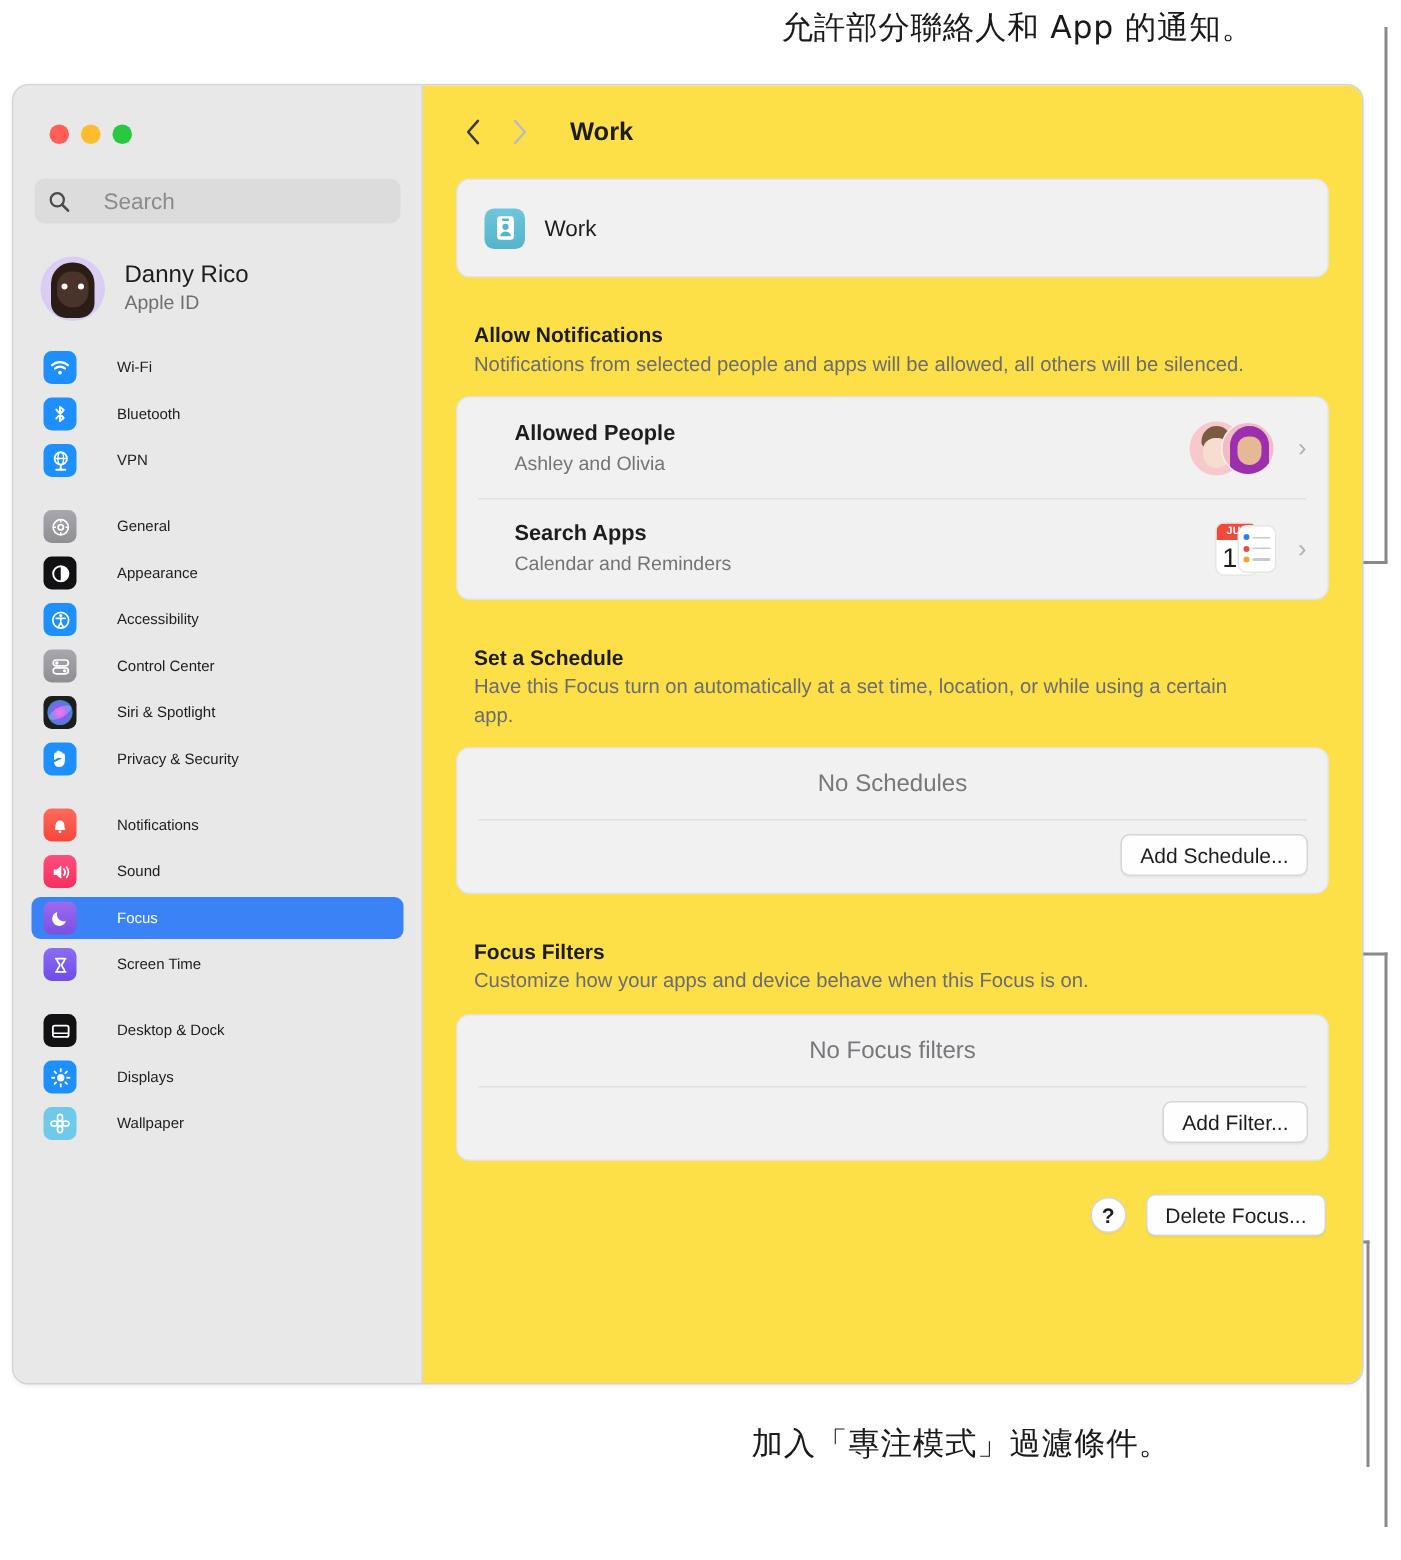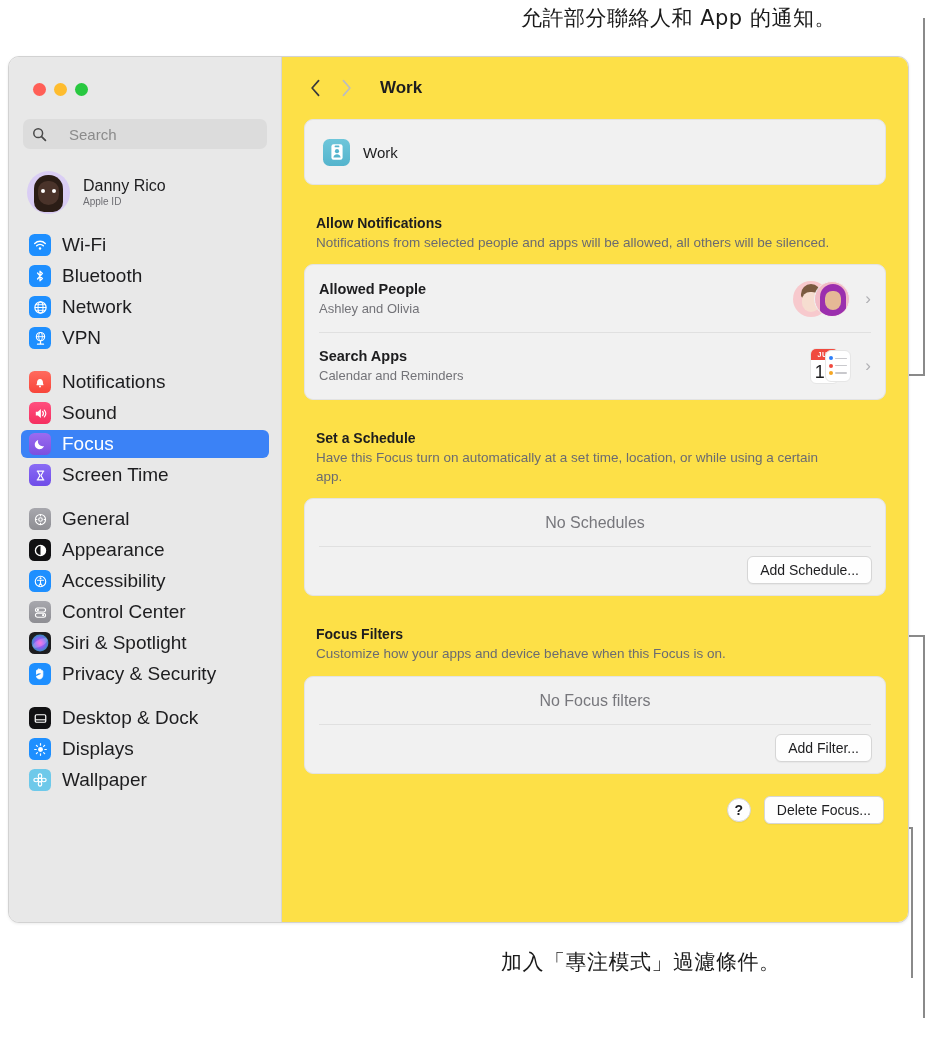--- a/index.html
+++ b/index.html
@@ -98,36 +98,36 @@
     background: #4a332a;
     border-radius: 10px 10px 11px 11px;
   }
   .avatar .eye {
     position: absolute; top: 18px; width: 4px; height: 4px;
     background: #fff; border-radius: 50%;
   }
   .avatar .eye.l { left: 14px; }
   .avatar .eye.r { left: 25px; }
   .account .name { font-size: 16px; color: #1d1d1f; line-height: 1.25; }
-  .account .sub  { font-size: 10px; color: #6e6e73; line-height: 1.25; }
+  .account .sub  { font-size: 13px; color: #6e6e73; line-height: 1.25; }
 
   .nav-group { padding: 0 0 0 0; margin-top: 8px; }
   .nav-group + .nav-group { margin-top: 16px; }
   .nav-item {
     display: flex; align-items: center;
     gap: 11px;
     height: 28px;
     padding: 0 8px;
     margin: 3px 2px;
     border-radius: 6px;
     cursor: default;
   }
   .nav-item.selected { background: #3b82f6; }
   .nav-item.selected .nav-label { color: #fff; }
-  .nav-label { font-size: 19px; color: #1d1d1f; white-space: nowrap; }
+  .nav-label { font-size: 10px; color: #1d1d1f; white-space: nowrap; margin-left: 16px; }
   .nav-icon {
     width: 22px; height: 22px; flex: 0 0 22px;
     border-radius: 5.5px;
     display: flex; align-items: center; justify-content: center;
     color: #fff;
   }
   .nav-icon svg { display: block; }
 
   
   #main {
@@ -183,21 +183,21 @@
     display: flex; align-items: center;
     padding: 0 14px 0 14px;
     height: 67px;
     position: relative;
   }
   .list-row + .list-row::before {
     content: ""; position: absolute;
     left: 14px; right: 14px; top: 0;
     height: 1px; background: #e0e0e0;
   }
-  .row-text { flex: 1; }
+  .row-text { flex: 1; margin-left: 24px; }
   .row-title { font-size: 14.5px; font-weight: 700; color: #1d1d1f; line-height: 1.35; }
   .row-sub   { font-size: 13px; color: #737378; line-height: 1.35; }
   .row-accessory { display: flex; align-items: center; gap: 14px; }
   .disclosure { color: #b0b0b4; font-size: 17px; }
 
   .people-stack { position: relative; width: 58px; height: 36px; }
   .p-av {
     position: absolute; top: 0;
     width: 36px; height: 36px; border-radius: 50%;
     overflow: hidden;
@@ -340,79 +340,28 @@
           <span class="nav-icon" style="background:#1e8fff">
             <svg width="14" height="14" viewBox="0 0 16 16">
                 <path d="M5.2 4.6L10.8 11 8 13.4V2.6L10.8 5 5.2 11.4" stroke="#fff" stroke-width="1.5" fill="none" stroke-linejoin="round" stroke-linecap="round"></path>
               </svg>
           </span>
           <span class="nav-label">Bluetooth</span>
         </div>
         <div class="nav-item">
           <span class="nav-icon" style="background:#1e8fff">
             <svg width="15" height="15" viewBox="0 0 16 16">
-                <circle cx="8" cy="8" r="6" fill="none" stroke="#fff" stroke-width="1.3"></circle>
-                <ellipse cx="8" cy="8" rx="2.7" ry="6" fill="none" stroke="#fff" stroke-width="1.1"></ellipse>
-                <line x1="2" y1="8" x2="14" y2="8" stroke="#fff" stroke-width="1.1"></line>
-                <line x1="3" y1="5" x2="13" y2="5" stroke="#fff" stroke-width="1"></line>
-                <line x1="3" y1="11" x2="13" y2="11" stroke="#fff" stroke-width="1"></line>
-              </svg>
-          </span>
-          <span class="nav-label">Network</span>
-        </div>
-        <div class="nav-item">
-          <span class="nav-icon" style="background:#1e8fff">
-            <svg width="15" height="15" viewBox="0 0 16 16">
                 <circle cx="8" cy="6" r="4.4" fill="none" stroke="#fff" stroke-width="1.3"></circle>
                 <ellipse cx="8" cy="6" rx="2" ry="4.4" fill="none" stroke="#fff" stroke-width="1"></ellipse>
                 <line x1="3.6" y1="6" x2="12.4" y2="6" stroke="#fff" stroke-width="1"></line>
                 <line x1="8" y1="10.4" x2="8" y2="14" stroke="#fff" stroke-width="1.4"></line>
                 <line x1="4.8" y1="14" x2="11.2" y2="14" stroke="#fff" stroke-width="1.4" stroke-linecap="round"></line>
               </svg>
           </span>
           <span class="nav-label">VPN</span>
-        </div>
-      </div>
-
-      <div class="nav-group">
-        <div class="nav-item">
-          <span class="nav-icon" style="background:linear-gradient(180deg,#ff6b5e,#f8453a)">
-            <svg width="14" height="14" viewBox="0 0 16 16">
-                <path d="M4 11.2c0-.7.6-.9.6-2.3 0-2.3 1-4.3 3.4-4.3s3.4 2 3.4 4.3c0 1.4.6 1.6.6 2.3 0 .4-.3.6-.8.6H4.8c-.5 0-.8-.2-.8-.6z" fill="#fff"></path>
-                <circle cx="8" cy="13.2" r="1.1" fill="#fff"></circle>
-              </svg>
-          </span>
-          <span class="nav-label">Notifications</span>
-        </div>
-        <div class="nav-item">
-          <span class="nav-icon" style="background:linear-gradient(180deg,#ff4f7e,#f52f5f)">
-            <svg width="15" height="15" viewBox="0 0 16 16">
-                <path d="M3 6h2.2L8.4 3.2v9.6L5.2 10H3z" fill="#fff"></path>
-                <path d="M10.2 5.8a3.4 3.4 0 0 1 0 4.4" stroke="#fff" stroke-width="1.3" fill="none" stroke-linecap="round"></path>
-                <path d="M12.1 4.3a5.7 5.7 0 0 1 0 7.4" stroke="#fff" stroke-width="1.2" fill="none" stroke-linecap="round"></path>
-              </svg>
-          </span>
-          <span class="nav-label">Sound</span>
-        </div>
-        <div class="nav-item selected">
-          <span class="nav-icon" style="background:linear-gradient(180deg,#9b6bf0,#7b4fe0)">
-            <svg width="14" height="14" viewBox="0 0 16 16">
-                <path d="M12.6 10.2A5.2 5.2 0 0 1 6 3.4a5.4 5.4 0 1 0 6.6 6.8z" fill="#fff"></path>
-              </svg>
-          </span>
-          <span class="nav-label">Focus</span>
-        </div>
-        <div class="nav-item">
-          <span class="nav-icon" style="background:linear-gradient(180deg,#8a6cf5,#6f4ce8)">
-            <svg width="13" height="13" viewBox="0 0 16 16">
-                <path d="M4 2.6h8M4 13.4h8" stroke="#fff" stroke-width="1.5" stroke-linecap="round"></path>
-                <path d="M4.8 2.6c0 3 2.4 3.6 2.4 5.4 0 1.8-2.4 2.4-2.4 5.4M11.2 2.6c0 3-2.4 3.6-2.4 5.4 0 1.8 2.4 2.4 2.4 5.4" stroke="#fff" stroke-width="1.4" fill="none"></path>
-              </svg>
-          </span>
-          <span class="nav-label">Screen Time</span>
         </div>
       </div>
 
       <div class="nav-group">
         <div class="nav-item">
           <span class="nav-icon" style="background:linear-gradient(180deg,#a7a7ad,#8e8e93)">
             <svg width="15" height="15" viewBox="0 0 16 16">
                 <circle cx="8" cy="8" r="5.4" fill="none" stroke="#fff" stroke-width="1.2"></circle>
                 <circle cx="8" cy="8" r="1.9" fill="none" stroke="#fff" stroke-width="1.2"></circle>
                 <path d="M8 2.6v2M8 11.4v2M2.6 8h2M11.4 8h2" stroke="#fff" stroke-width="1.1"></path>
@@ -466,20 +415,59 @@
           </span>
           <span class="nav-label">Siri &amp; Spotlight</span>
         </div>
         <div class="nav-item">
           <span class="nav-icon" style="background:#1e8fff">
             <svg width="14" height="14" viewBox="0 0 16 16">
                 <path d="M4 8.6V4.4a.9.9 0 0 1 1.8 0v3M5.8 7.2V3a.9.9 0 0 1 1.8 0v4M7.6 7V3.6a.9.9 0 0 1 1.8 0V7.4M9.4 7.6V5a.9.9 0 0 1 1.8 0v4.2c0 2.6-1.5 4.4-3.6 4.4-2 0-3.6-1.3-3.6-3.4" fill="#fff" stroke="#fff" stroke-width="1" stroke-linejoin="round"></path>
               </svg>
           </span>
           <span class="nav-label">Privacy &amp; Security</span>
+        </div>
+      </div>
+
+      <div class="nav-group">
+        <div class="nav-item">
+          <span class="nav-icon" style="background:linear-gradient(180deg,#ff6b5e,#f8453a)">
+            <svg width="14" height="14" viewBox="0 0 16 16">
+                <path d="M4 11.2c0-.7.6-.9.6-2.3 0-2.3 1-4.3 3.4-4.3s3.4 2 3.4 4.3c0 1.4.6 1.6.6 2.3 0 .4-.3.6-.8.6H4.8c-.5 0-.8-.2-.8-.6z" fill="#fff"></path>
+                <circle cx="8" cy="13.2" r="1.1" fill="#fff"></circle>
+              </svg>
+          </span>
+          <span class="nav-label">Notifications</span>
+        </div>
+        <div class="nav-item">
+          <span class="nav-icon" style="background:linear-gradient(180deg,#ff4f7e,#f52f5f)">
+            <svg width="15" height="15" viewBox="0 0 16 16">
+                <path d="M3 6h2.2L8.4 3.2v9.6L5.2 10H3z" fill="#fff"></path>
+                <path d="M10.2 5.8a3.4 3.4 0 0 1 0 4.4" stroke="#fff" stroke-width="1.3" fill="none" stroke-linecap="round"></path>
+                <path d="M12.1 4.3a5.7 5.7 0 0 1 0 7.4" stroke="#fff" stroke-width="1.2" fill="none" stroke-linecap="round"></path>
+              </svg>
+          </span>
+          <span class="nav-label">Sound</span>
+        </div>
+        <div class="nav-item selected">
+          <span class="nav-icon" style="background:linear-gradient(180deg,#9b6bf0,#7b4fe0)">
+            <svg width="14" height="14" viewBox="0 0 16 16">
+                <path d="M12.6 10.2A5.2 5.2 0 0 1 6 3.4a5.4 5.4 0 1 0 6.6 6.8z" fill="#fff"></path>
+              </svg>
+          </span>
+          <span class="nav-label">Focus</span>
+        </div>
+        <div class="nav-item">
+          <span class="nav-icon" style="background:linear-gradient(180deg,#8a6cf5,#6f4ce8)">
+            <svg width="13" height="13" viewBox="0 0 16 16">
+                <path d="M4 2.6h8M4 13.4h8" stroke="#fff" stroke-width="1.5" stroke-linecap="round"></path>
+                <path d="M4.8 2.6c0 3 2.4 3.6 2.4 5.4 0 1.8-2.4 2.4-2.4 5.4M11.2 2.6c0 3-2.4 3.6-2.4 5.4 0 1.8 2.4 2.4 2.4 5.4" stroke="#fff" stroke-width="1.4" fill="none"></path>
+              </svg>
+          </span>
+          <span class="nav-label">Screen Time</span>
         </div>
       </div>
 
       <div class="nav-group">
         <div class="nav-item">
           <span class="nav-icon" style="background:#111113">
             <svg width="15" height="15" viewBox="0 0 16 16">
                 <rect x="2.4" y="4" width="11.2" height="8" rx="1.4" fill="none" stroke="#fff" stroke-width="1.3"></rect>
                 <line x1="2.4" y1="9.4" x2="13.6" y2="9.4" stroke="#fff" stroke-width="1.2"></line>
               </svg>

